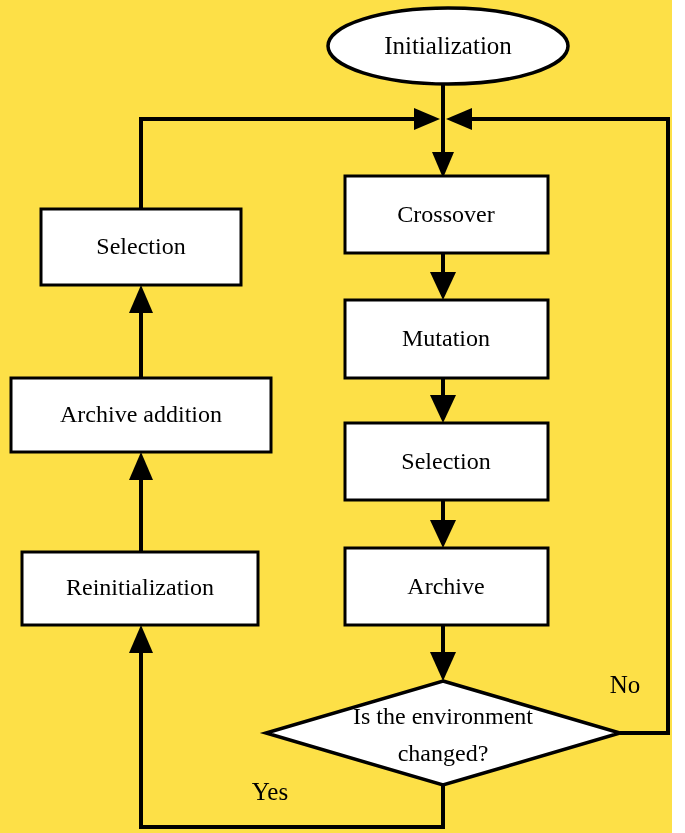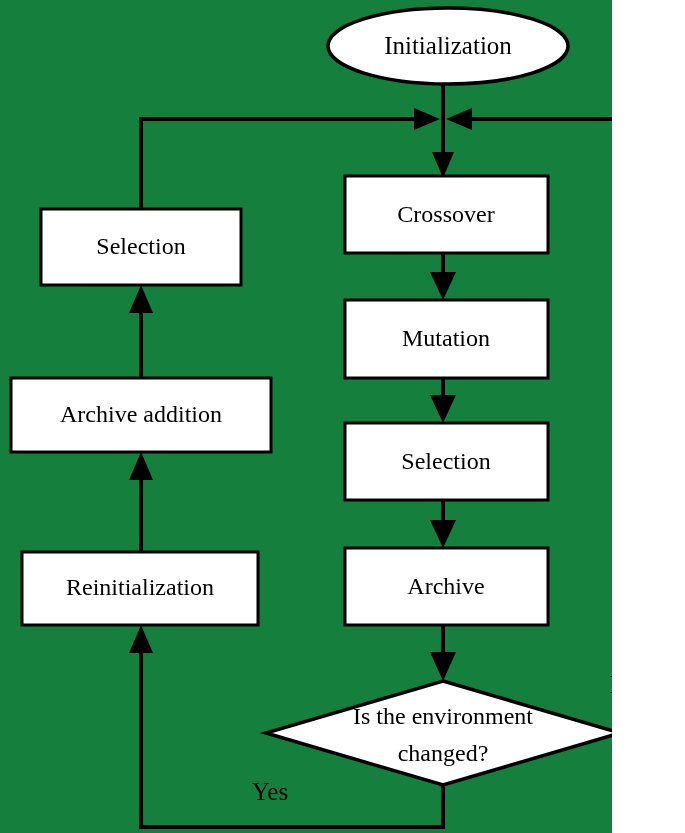--- a/index.html
+++ b/index.html
@@ -5,23 +5,23 @@
   html, body {
     margin: 0;
     padding: 0;
     background: #ffffff;
   }
   body {
     font-family: "Liberation Serif", "DejaVu Serif", serif;
   }
   #canvas {
     position: relative;
-    width: 612px;
+    width: 672px;
     height: 833px;
-    background: #15803d;
+    background: #fde047;
     overflow: hidden;
   }
   #flow-svg {
     position: absolute;
     top: 0;
     left: 0;
     width: 685px;
     height: 833px;
   }
   .node-text {

